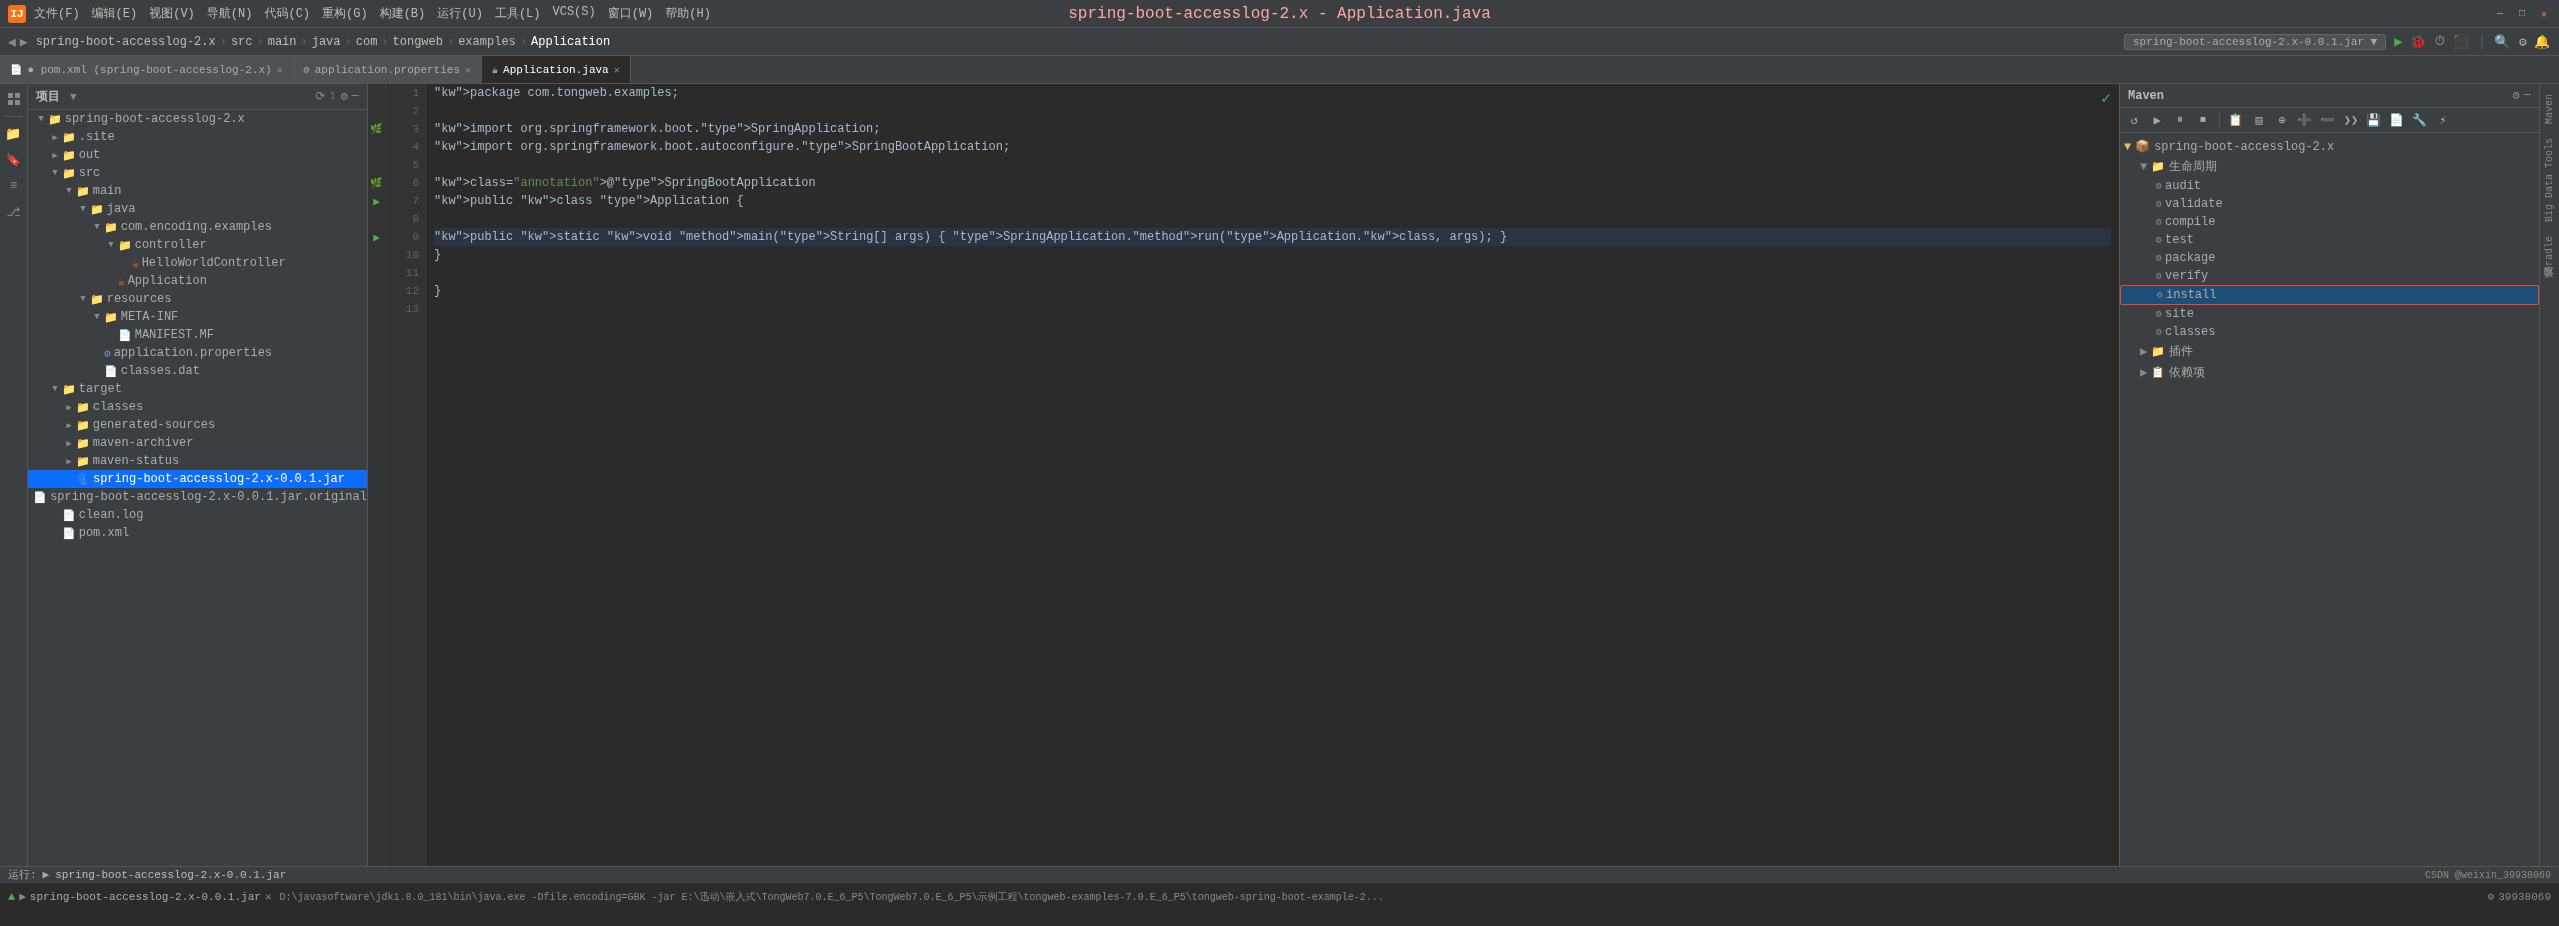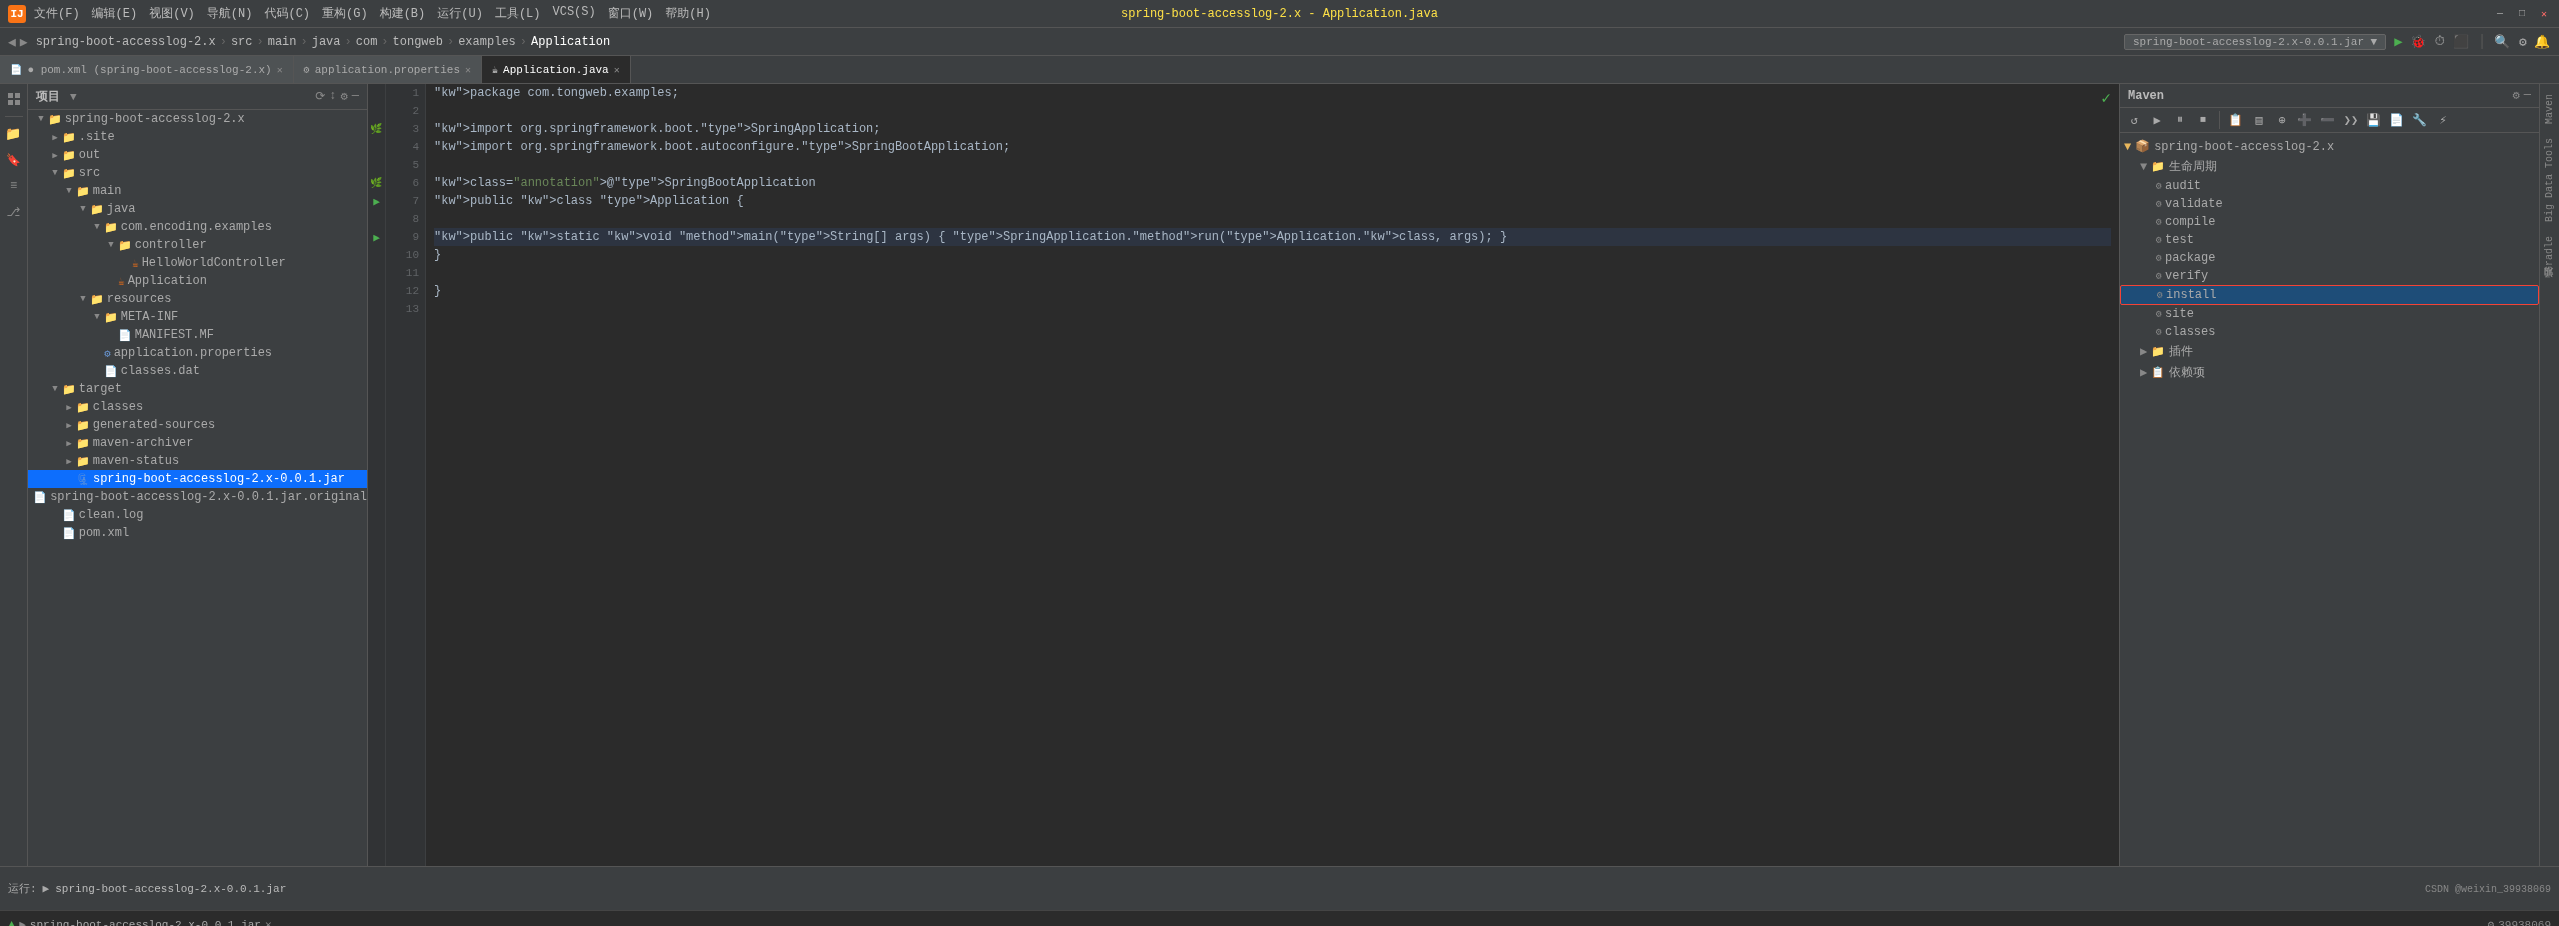--- a/index.html
+++ b/index.html
@@ -46,22 +46,22 @@
       font-size: 12px;
       color: #bbbbbb;
     }
     .title-bar-menus span {
       cursor: pointer;
     }
     .title-bar-title {
       position: absolute;
       left: 50%;
       transform: translateX(-50%);
-      font-size: 12px;
-      color: #fde047;
+      font-size: 16px;
+      color: #fca5a5;
     }
     .title-bar-controls {
       display: flex;
       gap: 8px;
       align-items: center;
     }
     .title-bar-btn {
       width: 14px;
       height: 14px;
       border-radius: 50%;
@@ -318,21 +318,21 @@
       font-size: 10px;
       color: #888;
       padding: 6px 2px;
       cursor: pointer;
       white-space: nowrap;
     }
 
     
     .status-bar {
       background: #3c3f41;
-      height: 44px;
+      height: 16px;
       display: flex;
       align-items: center;
       padding: 0 8px;
       border-top: 1px solid #555;
       font-size: 11px;
       color: #aaaaaa;
       gap: 12px;
     }
     .status-run {
       display: flex;
@@ -858,17 +858,18 @@
   </div>
 </div>
 
 <div class="bottom-bar">
   <div class="bottom-bar-run">
     <span style="color:#4CAF50; font-size:12px; cursor:pointer;">▲</span>
     <span style="color:#888;">▶</span>
     <span style="color:#aaa;">spring-boot-accesslog-2.x-0.0.1.jar</span>
     <span style="color:#888;">✕</span>
   </div>
+  <span class="bottom-bar-text" style="flex:1;">D:\javasoftware\jdk1.8.0_181\bin\java.exe -Dfile.encoding=GBK -jar E:\迅动\嵌入式\TongWeb7.0.E_6_P5\TongWeb7.0.E_6_P5\示例工程\tongweb-examples-7.0.E_6_P5\tongweb-spring-boot-example-2...</span>
   <div style="display:flex;align-items:center;gap:4px; margin-left:auto;">
     <span style="color:#888; cursor:pointer;">⚙</span>
     <span style="color:#888;">39938069</span>
   </div>
 </div>
 
 </body></html>

